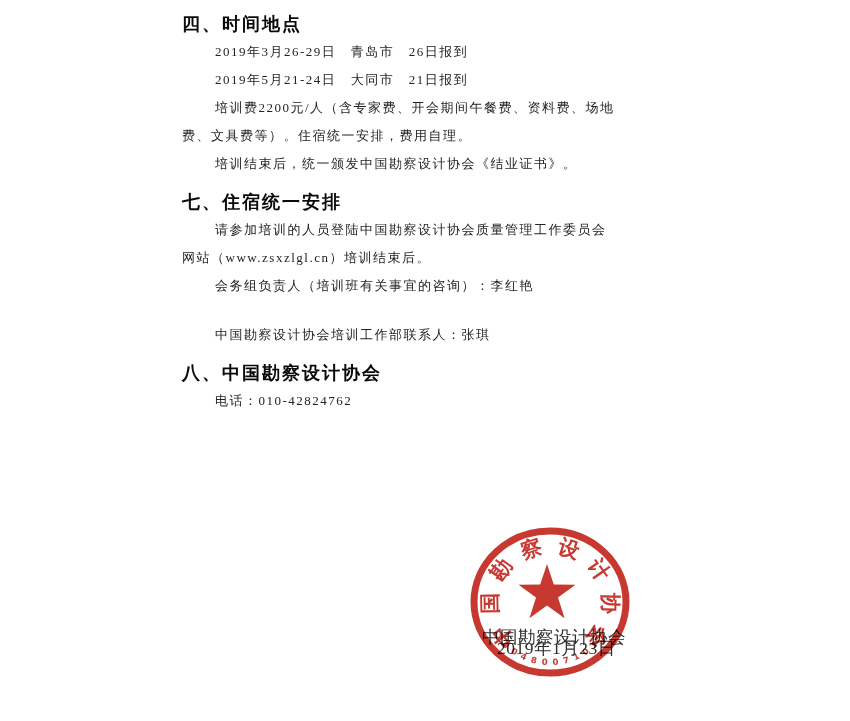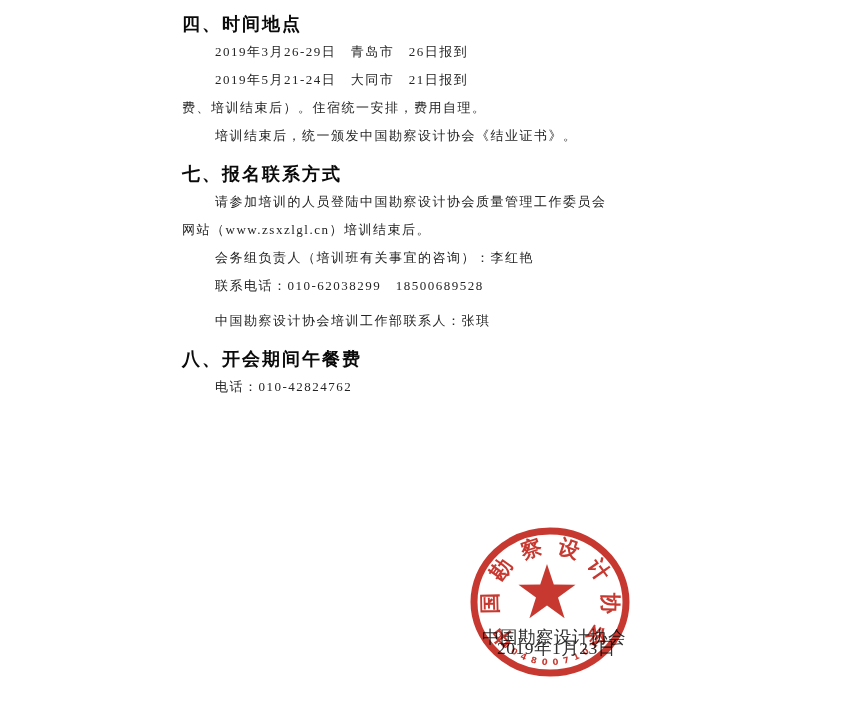--- a/index.html
+++ b/index.html
@@ -20,21 +20,21 @@
   }
   .line {
     font-size: 13px;
     line-height: 28px;
     height: 28px;
     letter-spacing: 1.5px;
     white-space: pre;
     color: #242424;
   }
   .indent { padding-left: 33px; }
-  .gap-before { margin-top: 7px; }
+  .gap-before { margin-top: 21px; }
   .heading {
     font-weight: bold;
     font-size: 18px;
     line-height: 28px;
     height: 28px;
     letter-spacing: 2px;
     margin-top: 10px;
     color: #0a0a0a;
     white-space: pre;
   }
@@ -60,29 +60,29 @@
 </style>
 </head>
 <body>
 
 <div class="page">
 
   <div class="content" id="doc-content">
       <div class="heading">四、时间地点</div>
       <div class="line indent">2019年3月26-29日　青岛市　26日报到</div>
       <div class="line indent">2019年5月21-24日　大同市　21日报到</div>
-      <div class="line">费、培训结束后）。住宿统一安排，费用自理。</div>
+      <div class="line indent">培训费2200元/人（含专家费、开会期间午餐费、资料费、场地</div>
+      <div class="line">费、文具费等）。住宿统一安排，费用自理。</div>
       <div class="line indent">培训结束后，统一颁发中国勘察设计协会《结业证书》。</div>
-      <div class="heading">七、报名联系方式</div>
+      <div class="heading">七、住宿统一安排</div>
       <div class="line indent">请参加培训的人员登陆中国勘察设计协会质量管理工作委员会</div>
       <div class="line">网站（www.zsxzlgl.cn）培训结束后。</div>
       <div class="line indent">会务组负责人（培训班有关事宜的咨询）：李红艳</div>
-      <div class="line indent">联系电话：010-62038299　18500689528</div>
       <div class="line indent gap-before">中国勘察设计协会培训工作部联系人：张琪</div>
-      <div class="heading">八、开会期间午餐费</div>
+      <div class="heading">八、中国勘察设计协会</div>
       <div class="line indent">电话：010-42824762</div>
     </div>
 
   <div class="sig sig-org">中国勘察设计协会</div>
 
   <div class="sig sig-date">2019年1月23日</div>
 
   <svg class="seal" id="seal-svg" viewBox="0 0 164 152" xmlns="http://www.w3.org/2000/svg">
       <ellipse cx="82" cy="77" rx="76" ry="71" fill="none" stroke="#c2281e" stroke-width="7"></ellipse>
       <polygon points="79.0,39.0 85.8,59.6 107.5,59.7 90.0,72.6 96.6,93.3 79.0,80.6 61.4,93.3 68.0,72.6 50.5,59.7 72.2,59.6" fill="#c2281e"></polygon>

